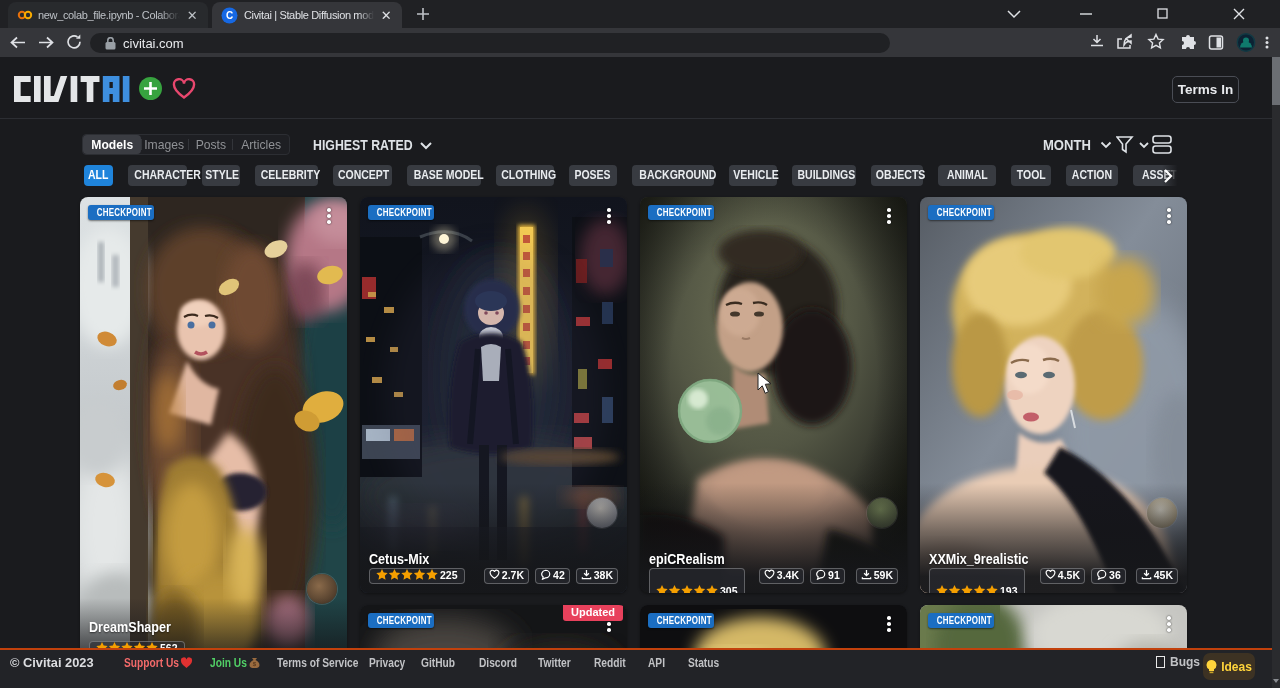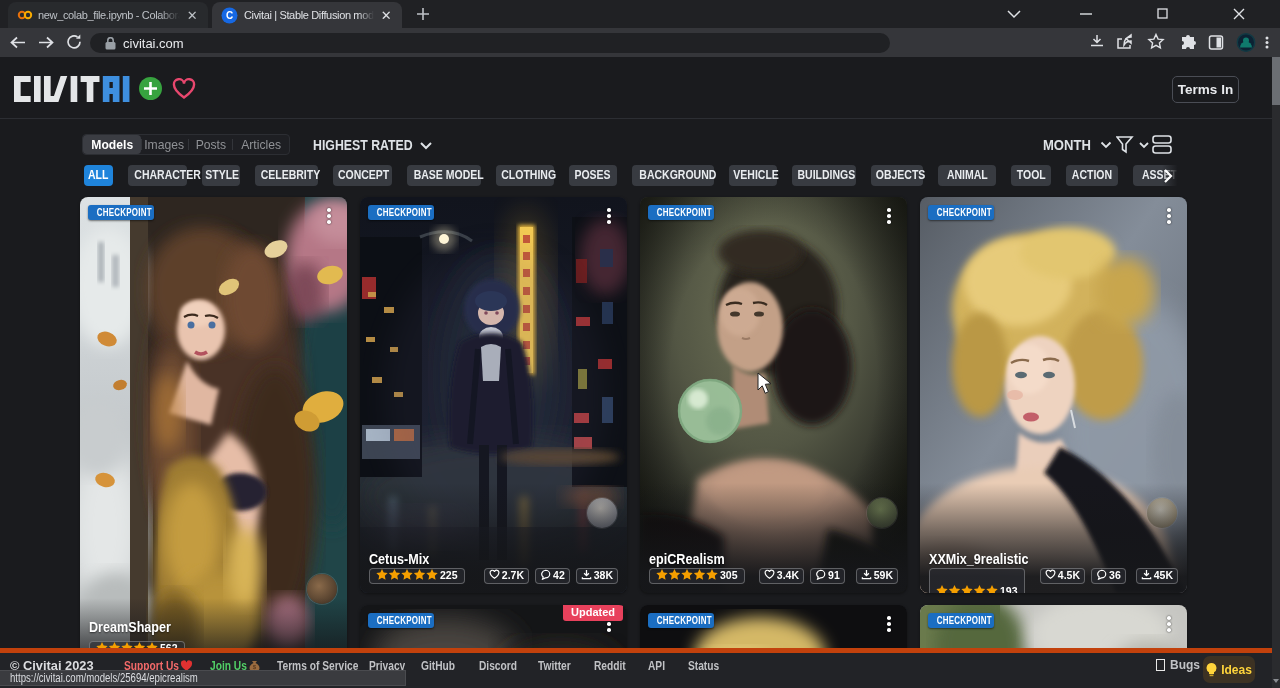--- a/index.html
+++ b/index.html
@@ -46,21 +46,21 @@
 .dots i { display:block; width:3.6px; height:3.6px; border-radius:50%; background:#fff; margin-bottom:2.6px; box-shadow:0 0 2px rgba(0,0,0,.8); }
 .avatar { position:absolute; width:30px; height:30px; border-radius:50%; overflow:hidden; box-shadow:0 0 0 1px rgba(255,255,255,.15); }
 .cfoot { position:absolute; left:0; right:0; bottom:0; height:110px; background:linear-gradient(to bottom, rgba(20,21,24,0), rgba(20,21,24,.55) 45%, rgba(22,23,26,.96) 85%); }
 .ctitle { position:absolute; left:9px; font-size:15px; font-weight:bold; color:#fff; text-shadow:0 1px 2px rgba(0,0,0,.6); transform:scaleX(.84); transform-origin:left; }
 .statrow { position:absolute; left:9px; right:9px; display:flex; }
 .badge { height:16px; background:rgba(42,44,50,.62); border:1px solid rgba(255,255,255,.28); border-radius:4px; display:flex; align-items:flex-start; padding:0 4px; color:#fff; font-size:10.5px; font-weight:bold; }
 .badge svg { margin-right:2px; }
 .spacer { flex:1; }
 
 
-#ftr { position:absolute; left:0; bottom:0; width:1272px; height:40px; background:#222327; border-top:5px solid #c2410c; display:flex; align-items:center; font-size:12px; color:#c1c2c5; z-index:20; }
+#ftr { position:absolute; left:0; bottom:0; width:1272px; height:40px; background:#222327; border-top:2px solid #c2410c; display:flex; align-items:center; font-size:12px; color:#c1c2c5; z-index:20; }
 #ftr .b { font-weight:bold; }
 #ftr .fi { position:absolute; top:6px; line-height:14px; transform:scaleX(.85); transform-origin:left; white-space:nowrap; }
 #statusbar { position:absolute; left:0; bottom:2px; width:406px; height:16px; background:#3a3b3f; border:1px solid #4a4b4f; border-left:none; color:#dadce0; font-size:12px; line-height:15px; padding-left:10px; z-index:22; }
 #scrollbar { position:absolute; right:0; top:0; width:8px; height:631px; background:#2a2b2e; }
 #scrollthumb { position:absolute; right:0; top:0; width:8px; height:48px; background:#6b6e73; }
 </style>
 </head>
 <body>
 <div id="root">
 
@@ -480,21 +480,21 @@
         <div class="cbadge"><span>CHECKPOINT</span></div>
         <div class="dots">
             <i></i>
             <i></i>
             <i></i>
           </div>
         <div class="avatar" style="right:10px;top:301px;background:radial-gradient(circle at 45% 40%, #7a8a5a, #3a4030)"></div>
         <div class="cfoot"></div>
         <div class="ctitle" style="top:353px">epiCRealism</div>
         <div class="statrow" style="top:371px">
-          <div class="badge" style="padding:0 6px"><svg width="62" height="12" viewBox="0 0 62 12">
+          <div class="badge" style="padding:16px 6px"><svg width="62" height="12" viewBox="0 0 62 12">
                 <g fill="#f59f00">
                   <use href="#st"></use>
                   <use href="#st" x="12.5"></use>
                   <use href="#st" x="25"></use>
                   <use href="#st" x="37.5"></use>
                   <use href="#st" x="50"></use>
                 </g>
               </svg>305</div>
           <div class="spacer"></div>
           <div class="badge"><svg width="11" height="11" viewBox="0 0 13 12">
@@ -652,15 +652,14 @@
             <rect x="3.6" y="11.6" width="3.8" height="1.6" fill="#c9a227"></rect>
           </svg>
         <span class="b" style="color:#ffd43b">Ideas</span>
       </span>
     </div>
     <div id="scrollbar"></div>
     <div id="scrollthumb"></div>
     <svg width="8" height="10" viewBox="0 0 8 10" style="position:absolute;right:0;bottom:2px">
         <path d="M1 3 h6 l-3 4 z" fill="#8a8d92"></path>
       </svg>
-    <div id="statusbar"><span style="display:inline-block;transform:scaleX(.8);transform-origin:left;white-space:nowrap">https://civitai.com/models/25694/epicrealism</span></div>
   </div>
 </div>
 
 </body></html>

